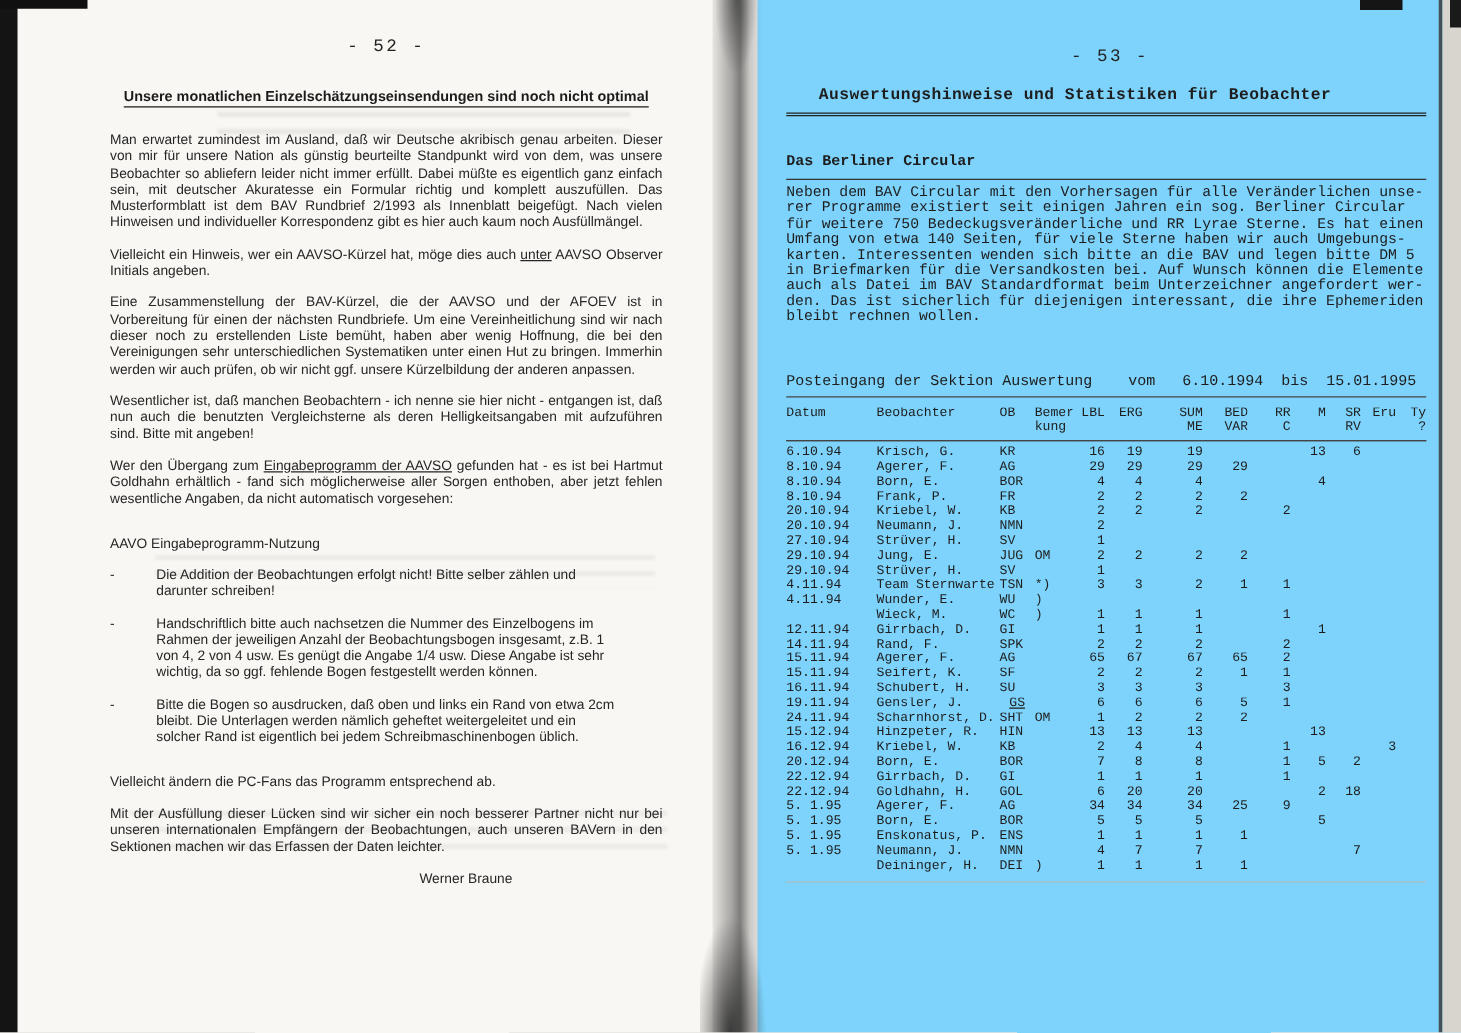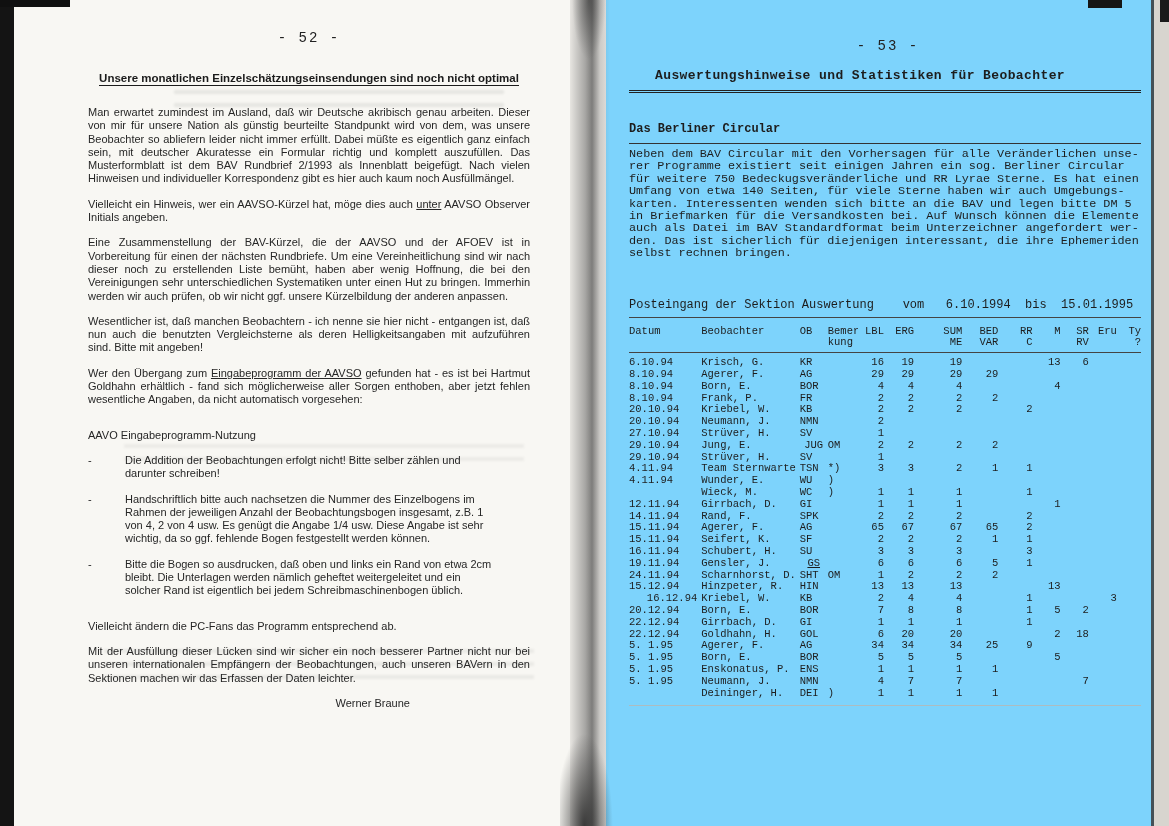--- a/index.html
+++ b/index.html
@@ -121,21 +121,21 @@
       <div class="rule-full"></div>
       <div id="rp-lines">
           <div class="tline">Neben dem BAV Circular mit den Vorhersagen für alle Veränderlichen unse-</div>
           <div class="tline">rer Programme existiert seit einigen Jahren ein sog. Berliner Circular</div>
           <div class="tline">für weitere 750 Bedeckugsveränderliche und RR Lyrae Sterne. Es hat einen</div>
           <div class="tline">Umfang von etwa 140 Seiten, für viele Sterne haben wir auch Umgebungs-</div>
           <div class="tline">karten. Interessenten wenden sich bitte an die BAV und legen bitte DM 5</div>
           <div class="tline">in Briefmarken für die Versandkosten bei. Auf Wunsch können die Elemente</div>
           <div class="tline">auch als Datei im BAV Standardformat beim Unterzeichner angefordert wer-</div>
           <div class="tline">den. Das ist sicherlich für diejenigen interessant, die ihre Ephemeriden</div>
-          <div class="tline">selbst rechnen bringen.</div>
+          <div class="tline">bleibt rechnen wollen.</div>
         </div>
       <div class="rp-caption">Posteingang der Sektion Auswertung    vom   6.10.1994  bis  15.01.1995</div>
       <table class="obs">
         <colgroup>
           <col class="c-datum">
             <col class="c-beob">
             <col class="c-ob">
             <col class="c-bem">
           <col class="c-lbl">
             <col class="c-erg">
@@ -272,21 +272,21 @@
               <td style="text-align: right;"></td>
               <td style="text-align: right;"></td>
               <td style="text-align: right;"></td>
               <td style="text-align: right;"></td>
               <td style="text-align: right;"></td>
               <td style="text-align: right;"></td>
             </tr>
             <tr>
               <td style="text-align: left;">29.10.94</td>
               <td style="text-align: left;">Jung, E.</td>
-              <td style="text-align: center;">JUG</td>
+              <td style="text-align: left;">JUG</td>
               <td style="text-align: left;">OM</td>
               <td style="text-align: right;">2</td>
               <td style="text-align: right;">2</td>
               <td style="text-align: right;">2</td>
               <td style="text-align: right;">2</td>
               <td style="text-align: right;"></td>
               <td style="text-align: right;"></td>
               <td style="text-align: right;"></td>
               <td style="text-align: right;"></td>
               <td style="text-align: right;"></td>
@@ -465,21 +465,21 @@
               <td style="text-align: right;">13</td>
               <td style="text-align: right;">13</td>
               <td style="text-align: right;"></td>
               <td style="text-align: right;"></td>
               <td style="text-align: right;">13</td>
               <td style="text-align: right;"></td>
               <td style="text-align: right;"></td>
               <td style="text-align: right;"></td>
             </tr>
             <tr>
-              <td style="text-align: right;">16.12.94</td>
+              <td style="text-align: left;">16.12.94</td>
               <td style="text-align: left;">Kriebel, W.</td>
               <td style="text-align: left;">KB</td>
               <td style="text-align: left;"></td>
               <td style="text-align: right;">2</td>
               <td style="text-align: right;">4</td>
               <td style="text-align: right;">4</td>
               <td style="text-align: right;"></td>
               <td style="text-align: right;">1</td>
               <td style="text-align: right;"></td>
               <td style="text-align: right;"></td>

